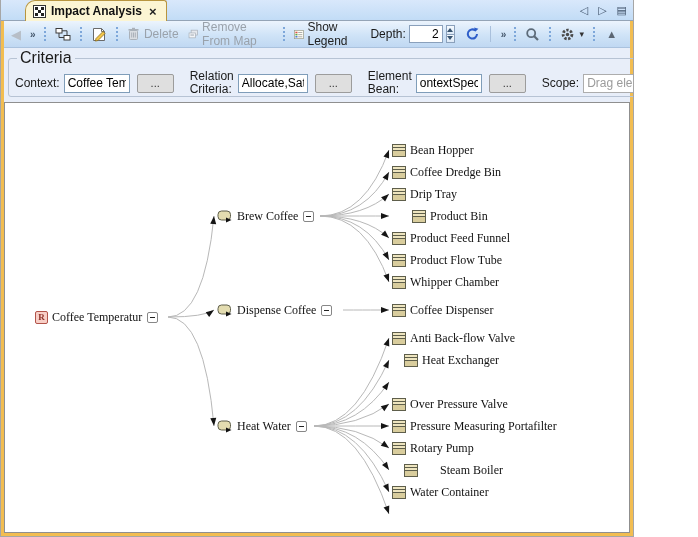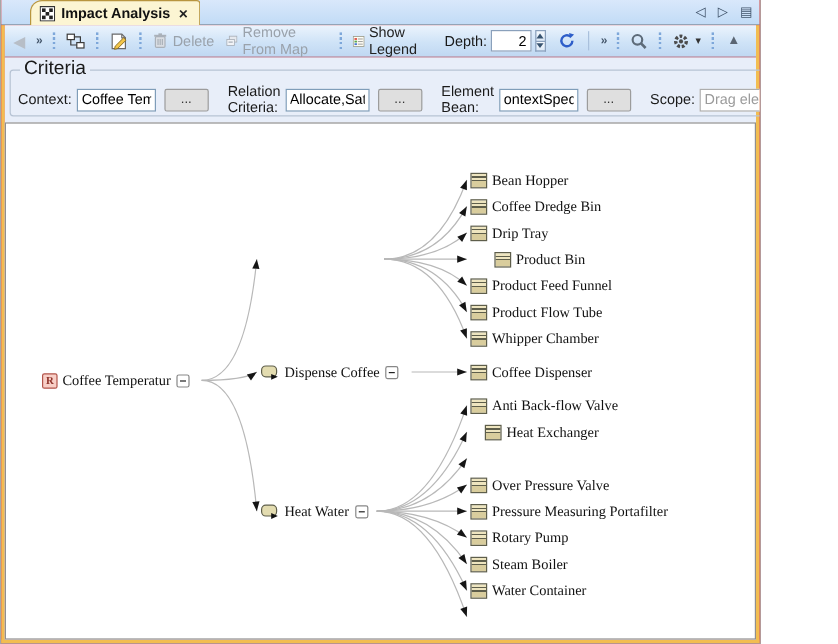--- a/index.html
+++ b/index.html
@@ -265,20 +265,30 @@
             <span class="nlabel">Product Feed Funnel</span>
           </div>
           <div class="map-node" style="left: 387px; top: 149px;">
             <span class="ic-block"></span>
             <span class="nlabel">Product Flow Tube</span>
           </div>
           <div class="map-node" style="left: 387px; top: 171px;">
             <span class="ic-block"></span>
             <span class="nlabel">Whipper Chamber</span>
           </div>
+          <div class="map-node" style="left: 212px; top: 105px;">
+            <span class="ic-act">
+              <svg width="16" height="14" viewBox="0 0 16 14" style="display:block">
+                <rect x="1" y="2" width="12.5" height="9" rx="3.5" fill="#e3dcb0" stroke="#5f5f4b"></rect>
+                <path d="M9,8.6 l5.5,2.4 -5.5,2.4 z" fill="#111"></path>
+              </svg>
+            </span>
+            <span class="nlabel">Brew Coffee</span>
+            <span class="minus"></span>
+          </div>
           <div class="map-node" style="left: 387px; top: 199px;">
             <span class="ic-block"></span>
             <span class="nlabel">Coffee Dispenser</span>
           </div>
           <div class="map-node" style="left: 212px; top: 199px;">
             <span class="ic-act">
               <svg width="16" height="14" viewBox="0 0 16 14" style="display:block">
                 <rect x="1" y="2" width="12.5" height="9" rx="3.5" fill="#e3dcb0" stroke="#5f5f4b"></rect>
                 <path d="M9,8.6 l5.5,2.4 -5.5,2.4 z" fill="#111"></path>
               </svg>
@@ -299,21 +309,21 @@
             <span class="nlabel">Over Pressure Valve</span>
           </div>
           <div class="map-node" style="left: 387px; top: 315px;">
             <span class="ic-block"></span>
             <span class="nlabel">Pressure Measuring Portafilter</span>
           </div>
           <div class="map-node" style="left: 387px; top: 337px; justify-content: center;">
             <span class="ic-block"></span>
             <span class="nlabel">Rotary Pump</span>
           </div>
-          <div class="map-node" style="left: 387px; top: 359px;">
+          <div class="map-node" style="left: 399px; top: 359px; gap: 18px;">
             <span class="ic-block"></span>
             <span class="nlabel">Steam Boiler</span>
           </div>
           <div class="map-node" style="left: 387px; top: 381px;">
             <span class="ic-block"></span>
             <span class="nlabel">Water Container</span>
           </div>
           <div class="map-node" style="left: 212px; top: 315px;">
             <span class="ic-act">
               <svg width="16" height="14" viewBox="0 0 16 14" style="display:block">

